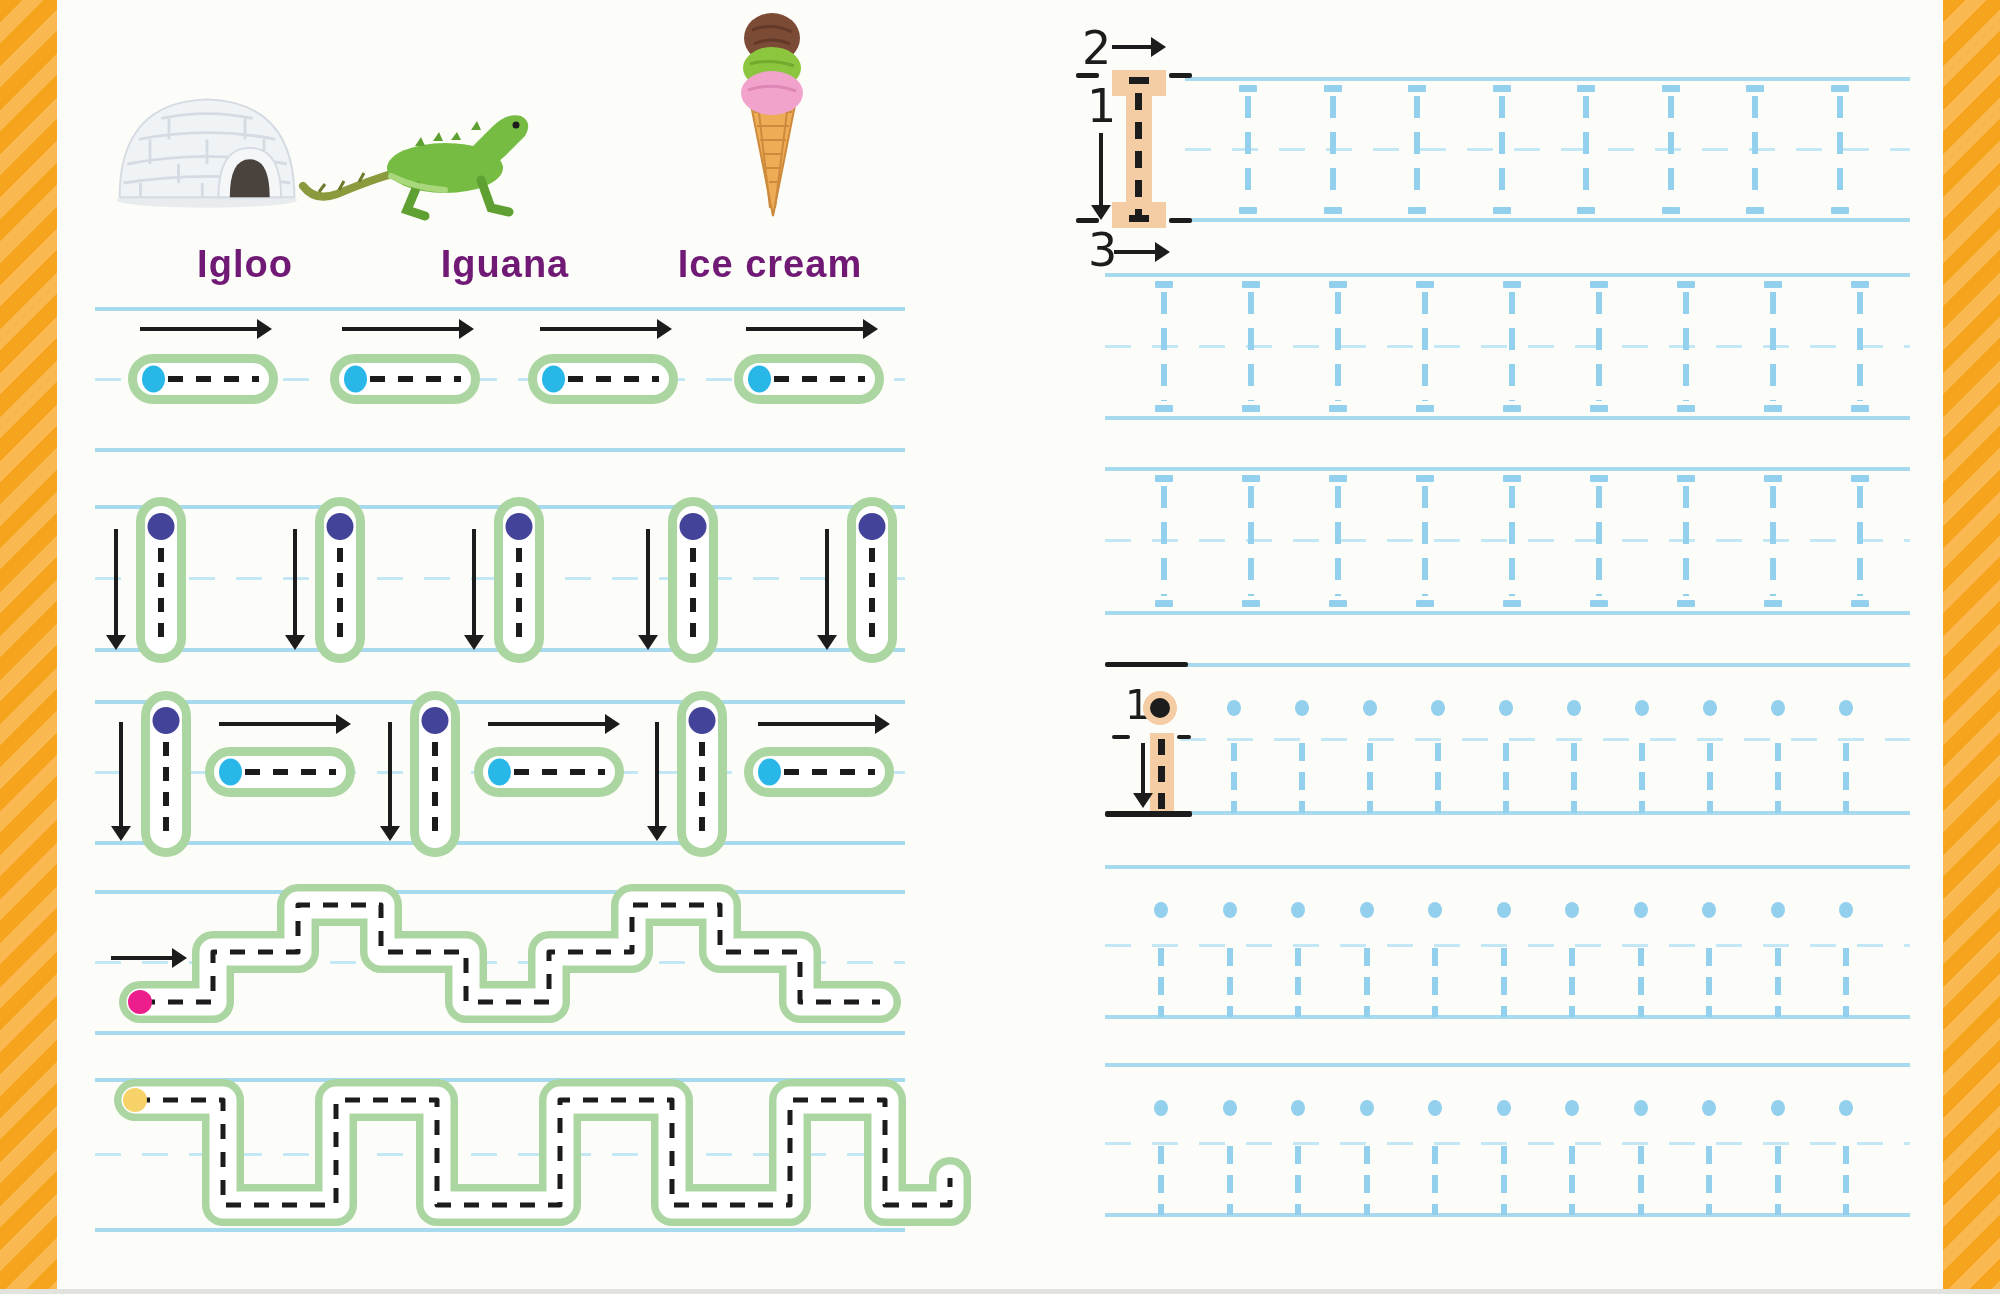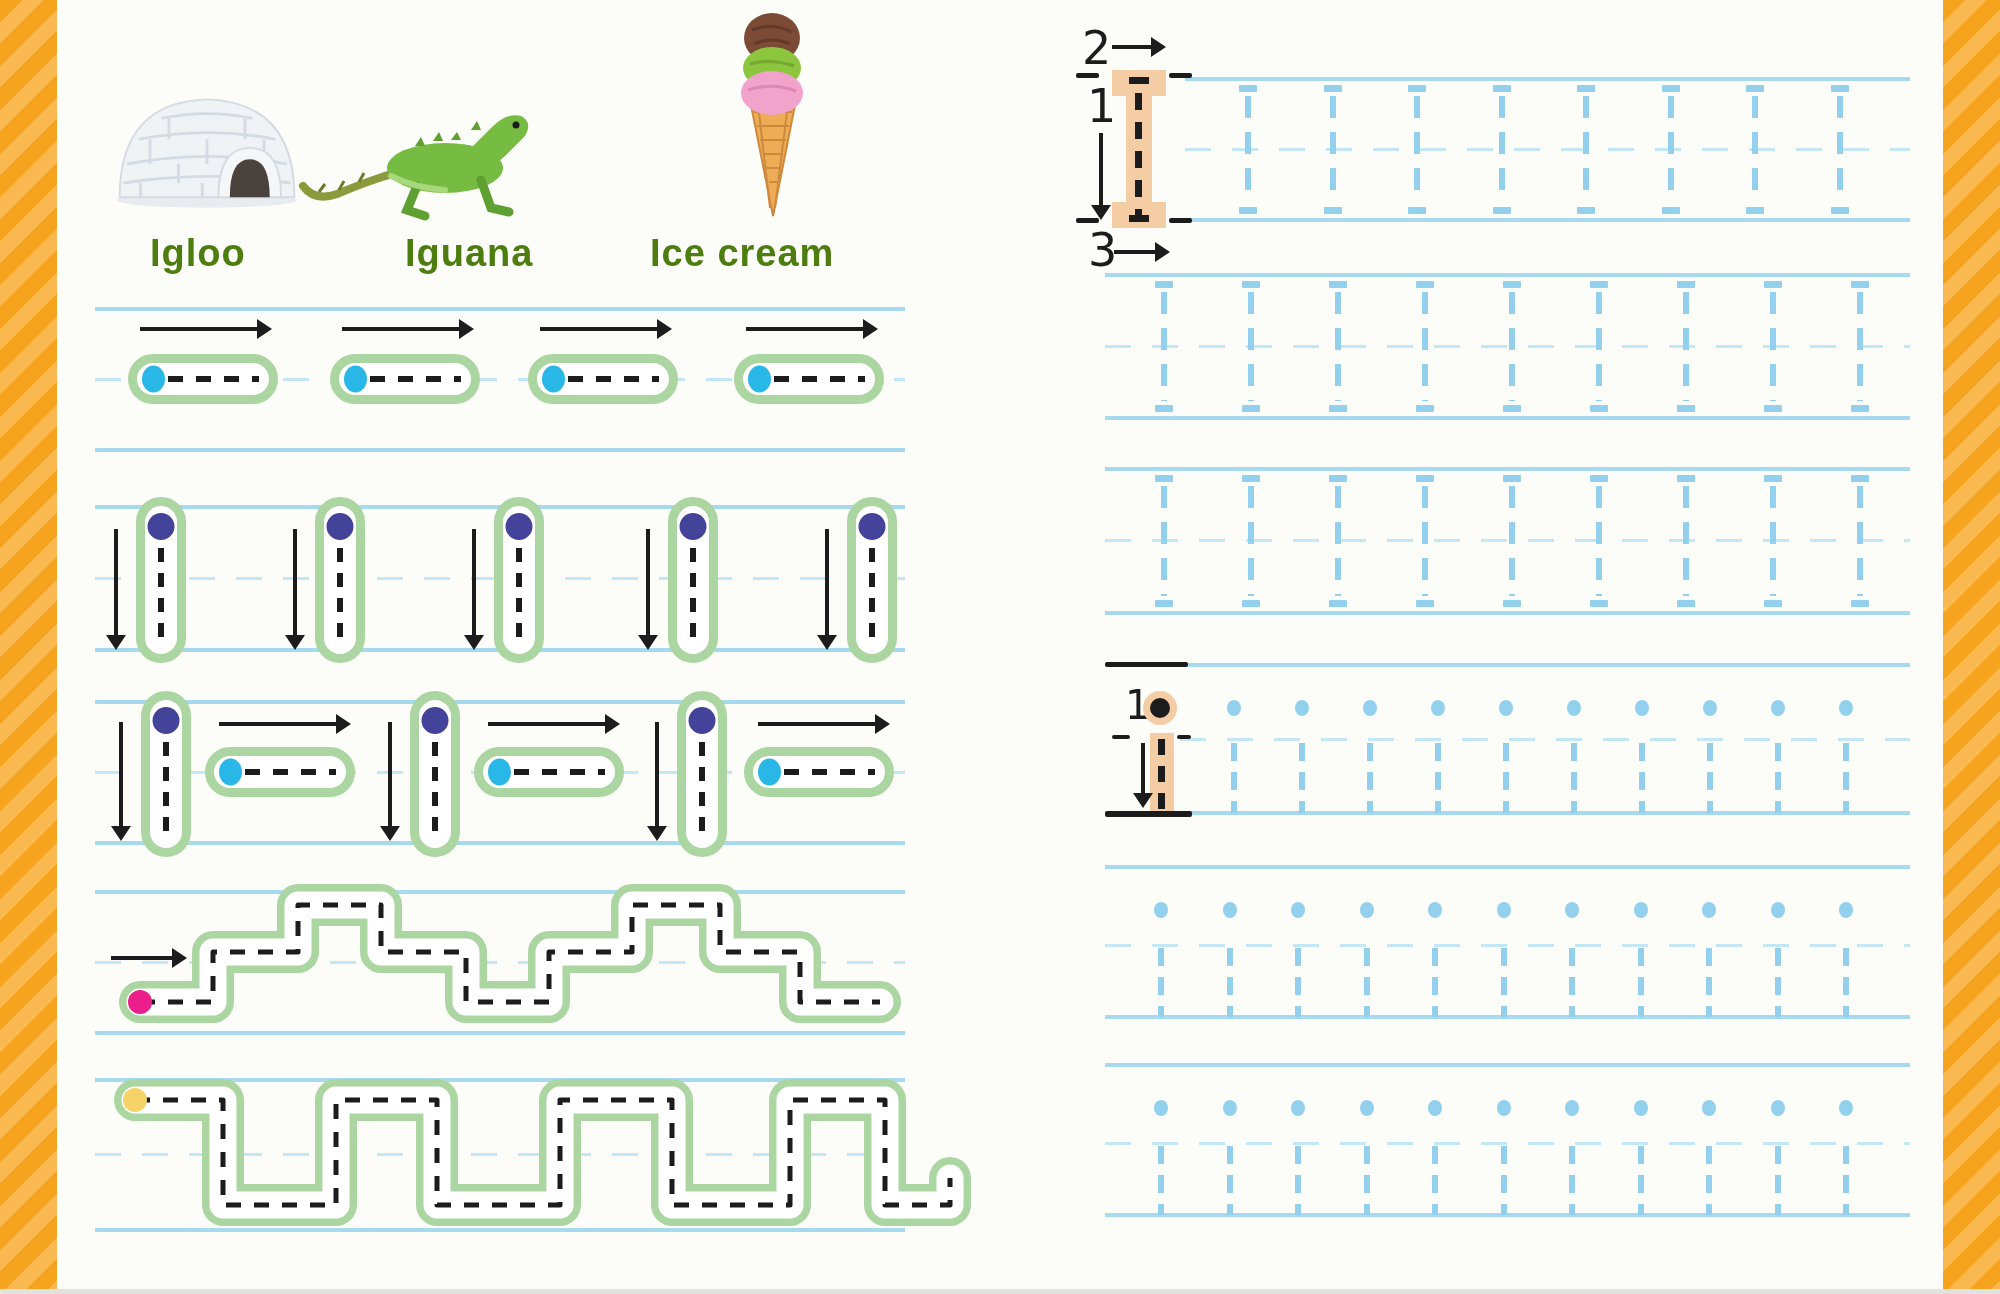--- a/index.html
+++ b/index.html
@@ -53,21 +53,21 @@
   .pI .tk{position:absolute;left:2px;width:18px;height:7px;background:var(--pb);border-radius:1px;}
   .pI .tk.t{top:0}.pI .tk.b{bottom:0}
   .pI .st{position:absolute;left:8px;top:11px;bottom:11px;width:6px;
         background:repeating-linear-gradient(180deg,var(--pb) 0 22px,transparent 22px 36px);}
   .pi{position:absolute;width:16px;top:0;height:100%;}
   .pi .idot{position:absolute;left:1px;width:14px;height:16px;border-radius:50%;background:var(--pb);}
   .pi .ist{position:absolute;left:5px;width:6px;
         background:repeating-linear-gradient(180deg,var(--pb) 0 18px,transparent 18px 29px);}
 
   
-  .plabel{position:absolute;font-weight:bold;font-size:38px;color:#4d7c0f;text-align:left;letter-spacing:1px;}
+  .plabel{position:absolute;font-weight:bold;font-size:38px;color:#701a75;text-align:center;letter-spacing:1px;margin-top:11px;}
   .num{position:absolute;font-family:"DejaVu Sans",sans-serif;font-size:46px;color:var(--ink);line-height:1;}
   .tickb{position:absolute;height:5px;background:var(--ink);border-radius:2px;}
   .peachrect{position:absolute;background:var(--peach);}
   .bdash-h{position:absolute;height:7px;background:var(--ink);}
   .bdash-v{position:absolute;width:7px;
         background:repeating-linear-gradient(180deg,var(--ink) 0 17px,transparent 17px 29px);}
   .exwrap{position:absolute;}
   .exi-dot{position:absolute;border-radius:50%;background:var(--peach);}
   .exi-dot::after{content:"";position:absolute;left:50%;top:50%;width:20px;height:20px;margin:-10px 0 0 -10px;
         border-radius:50%;background:var(--ink);}

